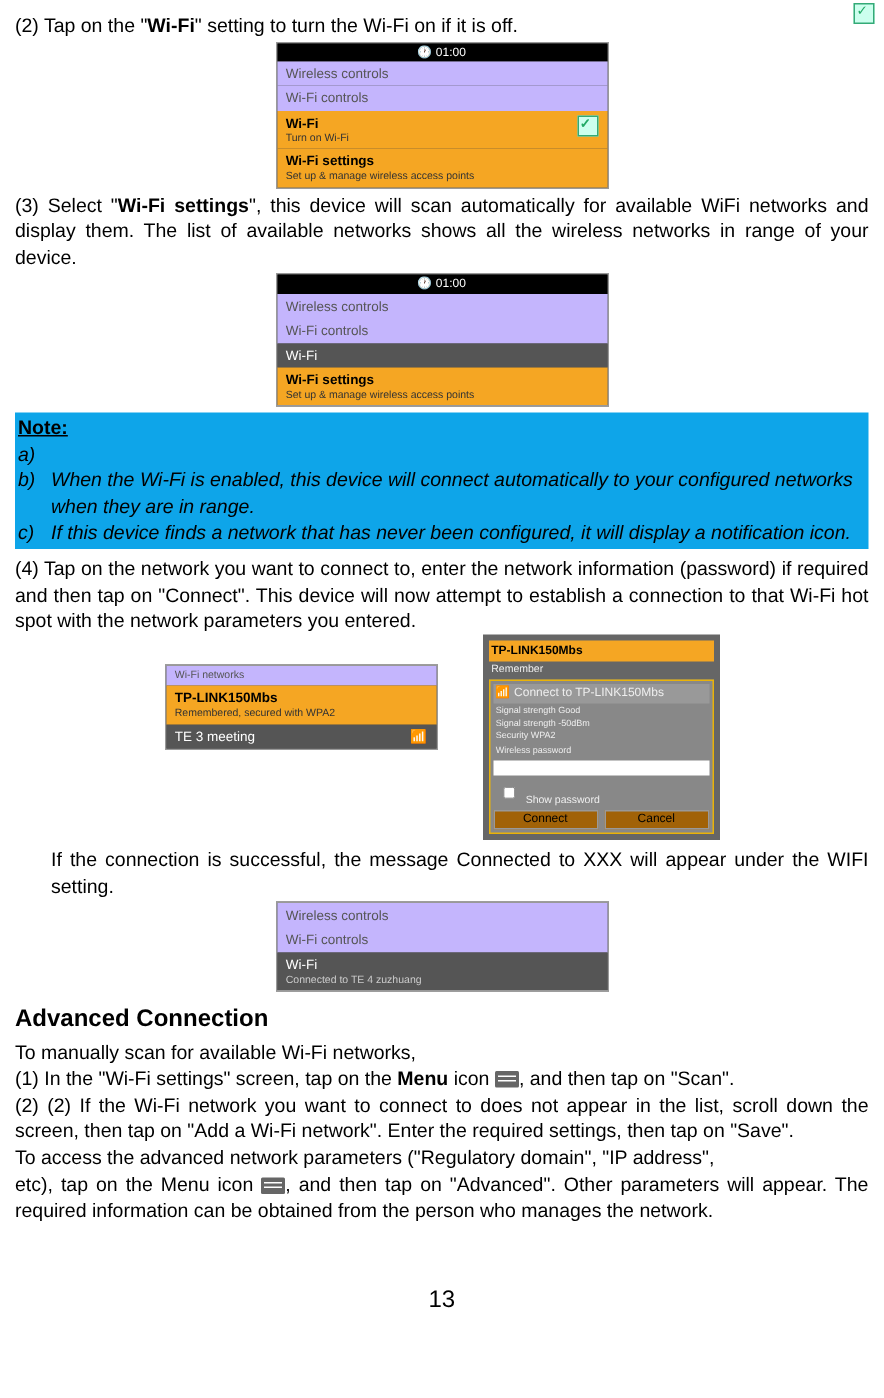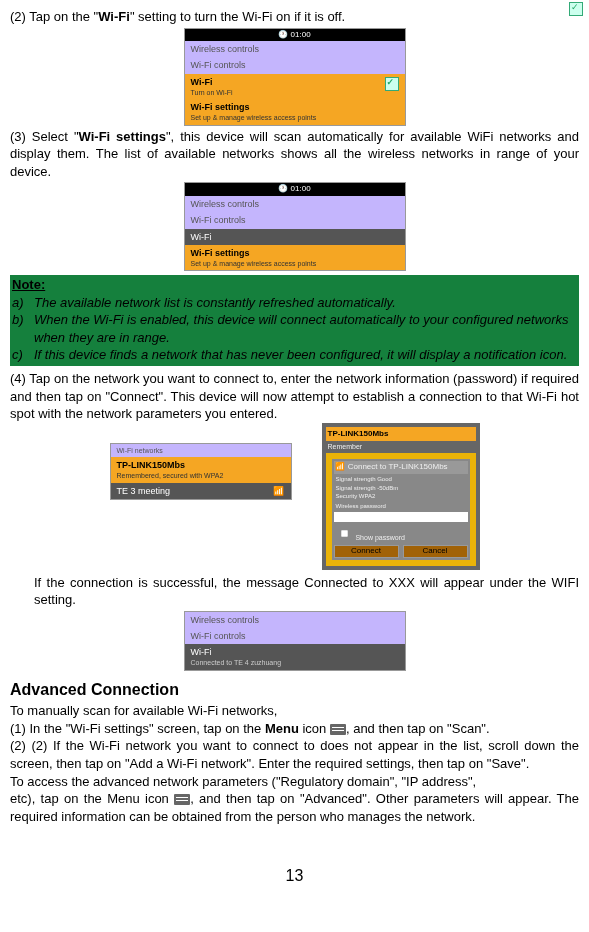--- a/index.html
+++ b/index.html
@@ -8,21 +8,21 @@
     line-height: 1.35;
     margin: 0;
     padding: 8px 10px;
     width: 569px;
     color: #000;
   }
   .step-text { text-align: justify; }
   .step-text .bold { font-weight: bold; }
   .indent { padding-left: 24px; }
   .note-box {
-    background: #15803d;
+    background: #0ea5e9;
     padding: 1px 2px 2px 2px;
     margin: 4px 0;
   }
   .note-title { font-weight: bold; font-style: normal; text-decoration: underline; }
   .note-line { font-style: italic; }
   .note-item { display: flex; }
   .note-key { width: 22px; flex-shrink:0; }
   .screenshot-block { text-align: center; margin: 2px 0; }
   .mini-ui {
     display: inline-block;
@@ -37,21 +37,21 @@
   .mini-ui .gray { background: #c4b5fd; color:#555; }
   .mini-ui .orange { background: #f5a623; color:#000; font-weight:bold; position:relative;}
   .mini-ui .orange small { font-weight:normal; font-size:7px; display:block; color:#333;}
   .mini-ui .darkgray { background:#555; color:#fff; }
   .mini-ui .check { position:absolute; right:6px; top:3px; width:12px; height:12px; border:1px solid #3a7; background:#cfe; }
   .mini-ui .check::after { content:"✓"; color:#2a6; font-size:9px; position:absolute; left:1px; top:-2px;}
   .side-by-side { display:flex; justify-content:center; gap:30px; align-items:flex-start;}
   .dialog-ui {
     display:inline-block; background:#666; padding:4px; font-size:8px; color:#eee; width:150px; text-align:left;
   }
-  .dialog-ui .dlg { background:#888; border:6px solid #eab308; padding:2px;}
+  .dialog-ui .dlg { background:#888; border:1px solid #eab308; padding:2px;}
   .dialog-ui .field { background:#fff; height:10px; margin:2px 0;}
   .dialog-ui .btns { display:flex; gap:4px; margin-top:2px;}
   .dialog-ui .btn { flex:1; background:#a16207; color:#000; text-align:center; border:1px solid #999; font-size:8px;}
   h2.adv { font-size: 16px; font-weight:bold; margin: 8px 0 2px 0;}
   .menu-icon {
     display:inline-block; width:16px; height:11px; background:#666; vertical-align:middle;
     position:relative; border-radius:1px;
   }
   .menu-icon::before, .menu-icon::after {
     content:""; position:absolute; left:2px; right:2px; height:1px; background:#fff;
@@ -102,21 +102,20 @@
       <span>Wi-Fi settings</span>
       <small>Set up &amp; manage wireless access points</small>
     </div>
   </div>
 </div>
 
 <div class="note-box">
   <div class="note-title">Note:</div>
   <div class="note-line note-item">
       <span class="note-key">a)</span>
-      <span>The available network list is constantly refreshed automatically.</span>
     </div>
   <div class="note-line note-item">
       <span class="note-key">b)</span>
       <span>When the Wi-Fi is enabled, this device will connect automatically to your configured networks when they are in range.</span>
     </div>
   <div class="note-line note-item">
       <span class="note-key">c)</span>
       <span>If this device finds a network that has never been configured, it will display a notification icon.</span>
     </div>
 </div>

